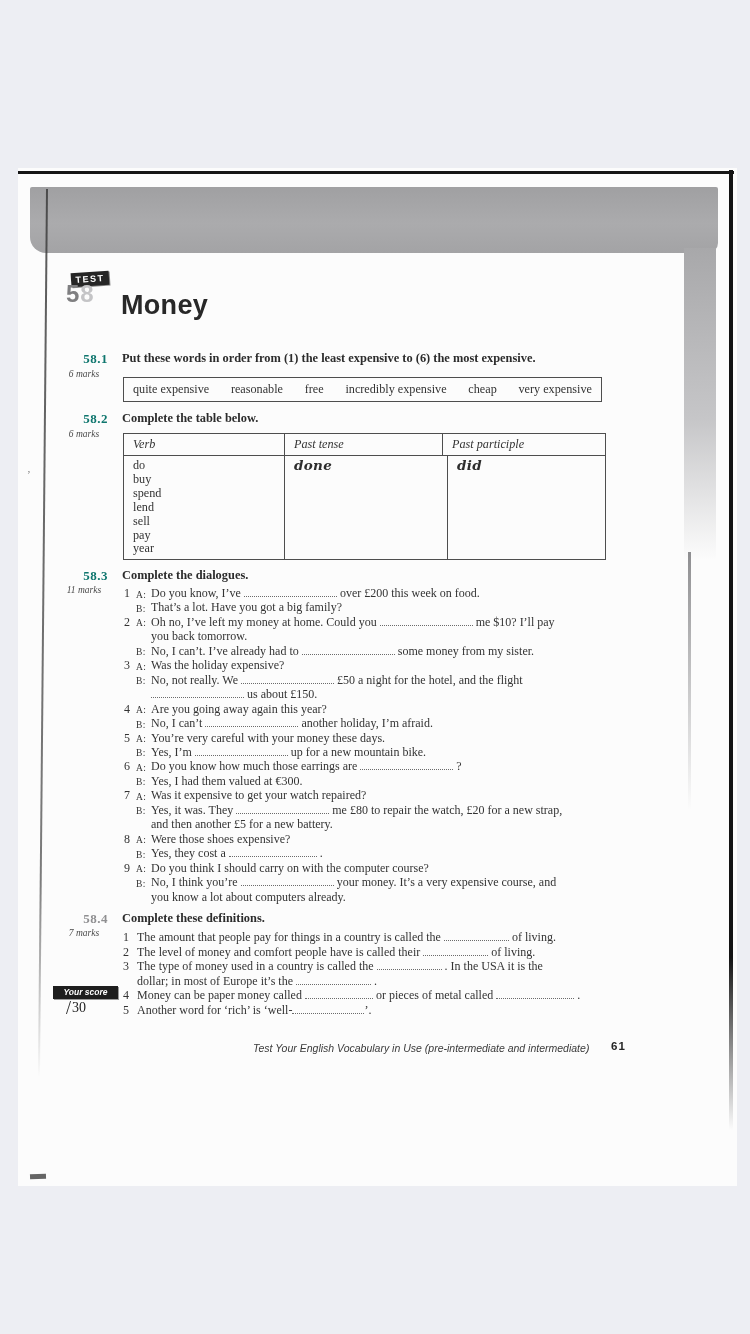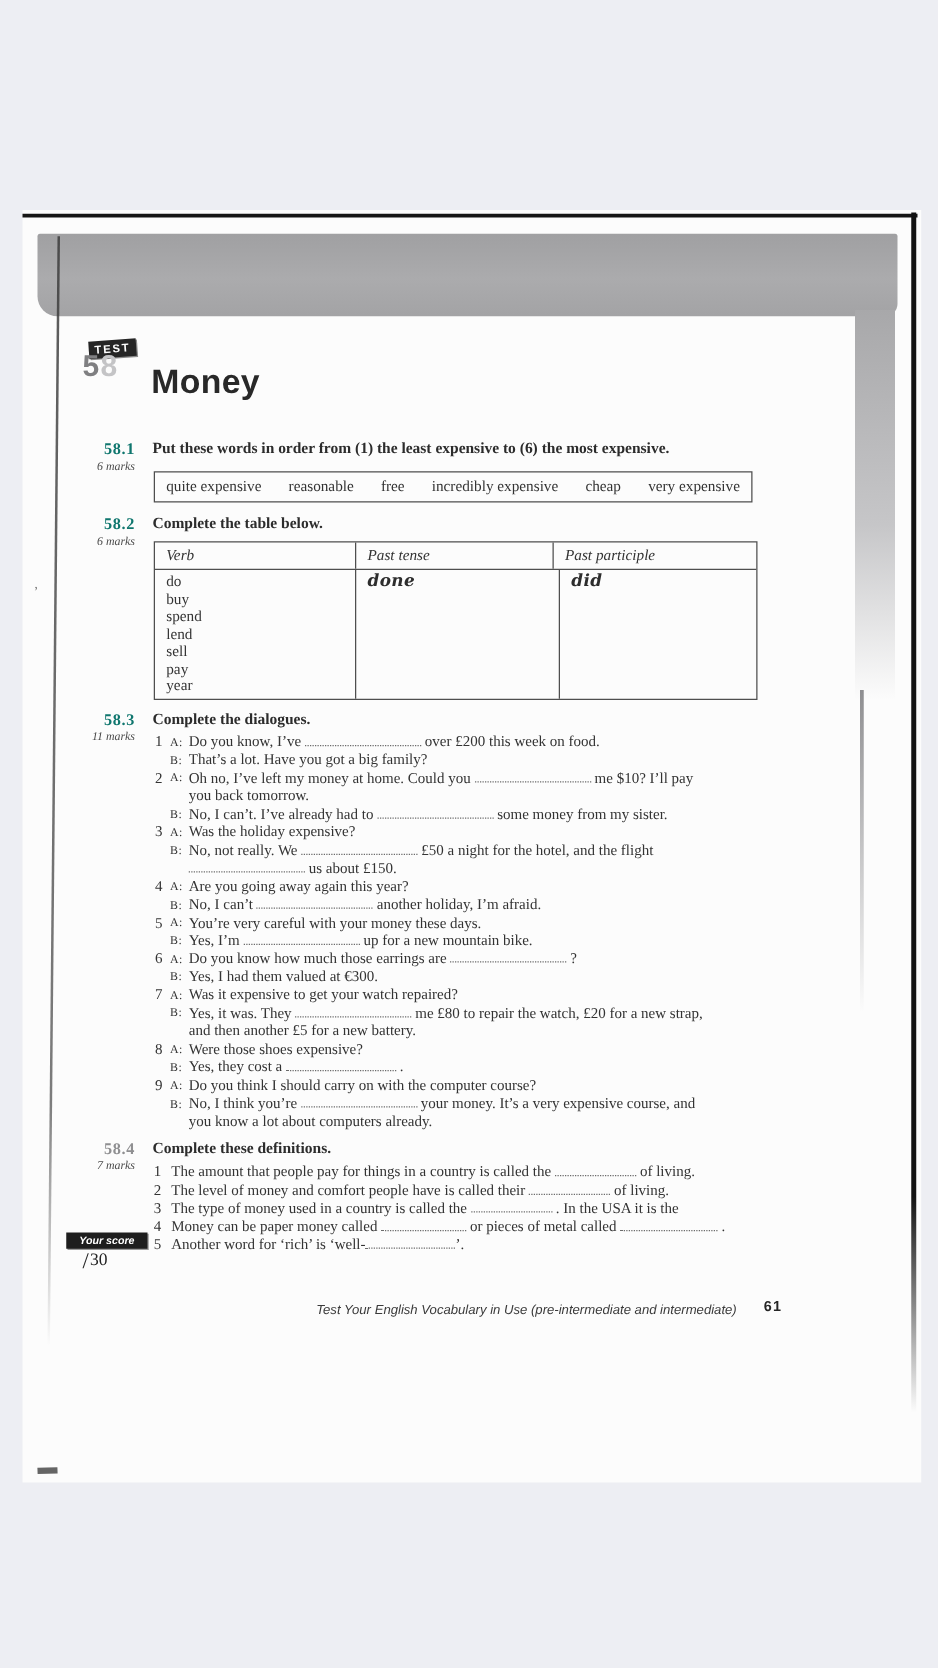--- a/index.html
+++ b/index.html
@@ -31,21 +31,21 @@
   .test-num{position:absolute;left:66px;top:280px;font-family:"Liberation Sans",sans-serif;
         font-weight:bold;font-size:24px;letter-spacing:1px;}
   .test-num .d1{color:#7f7f81;}
   .test-num .d2{color:#c4c4c6;}
   .page-title{position:absolute;left:121px;top:290px;font-family:"Liberation Sans",sans-serif;
         font-weight:bold;font-size:27px;color:#282828;letter-spacing:.3px;}
   
   .secnum{position:absolute;left:60px;width:48px;text-align:right;font-weight:bold;
         font-size:13px;color:#0f766e;letter-spacing:.5px;}
   .secnum.faded{color:#8f8f91;}
-  .marks{position:absolute;left:60px;width:48px;text-align:right;font-style:italic;
+  .marks{position:absolute;left:60px;width:48px;text-align:center;font-style:italic;
         font-size:9.5px;color:#4a4a4a;}
   .instruction{position:absolute;left:122px;width:525px;font-weight:bold;font-size:12.4px;color:#2c2c2c;}
   
   .wordbox{position:absolute;left:123px;top:377px;width:479px;height:25px;border:1.3px solid #4e4e4e;
         display:flex;align-items:center;justify-content:space-between;padding:0 9px;
         font-size:12.2px;color:#333;box-sizing:border-box;}
   
   .vtable{position:absolute;left:123px;top:433px;width:483px;border:1.3px solid #4e4e4e;
         box-sizing:border-box;font-size:12.2px;}
   .t-head{display:flex;border-bottom:1.3px solid #4e4e4e;}
@@ -162,20 +162,21 @@
       <div class="dl"><span>you know a lot about computers already.</span></div>
     </div>
 
   <div class="secnum faded" style="top:911px">58.4</div>
   <div class="marks" style="top:928px">7 marks</div>
   <div class="instruction" style="top:911px">Complete these definitions.</div>
   <div class="lines defs" id="definitions">
       <div class="dl"><span class="num">1</span><span>The amount that people pay for things in a country is called the </span><span class="blank" style="width: 65px;"></span><span> of living.</span></div>
       <div class="dl"><span class="num">2</span><span>The level of money and comfort people have is called their </span><span class="blank" style="width: 65px;"></span><span> of living.</span></div>
       <div class="dl"><span class="num">3</span><span>The type of money used in a country is called the </span><span class="blank" style="width: 65px;"></span><span> . In the USA it is the</span></div>
+      <div class="dl"><span>dollar; in most of Europe it’s the </span><span class="blank" style="width: 75px;"></span><span> .</span></div>
       <div class="dl"><span class="num">4</span><span>Money can be paper money called </span><span class="blank" style="width: 68px;"></span><span> or pieces of metal called </span><span class="blank" style="width: 78px;"></span><span> .</span></div>
       <div class="dl"><span class="num">5</span><span>Another word for ‘rich’ is ‘well-</span><span class="blank" style="width: 72px;"></span><span>’.</span></div>
     </div>
 
   <div class="score-badge">Your score</div>
   <div class="score-value"><span class="slash">/</span><span>30</span></div>
 
   <div class="footer-title">Test Your English Vocabulary in Use (pre-intermediate and intermediate)</div>
   <div class="footer-page">61</div>
 </div>

